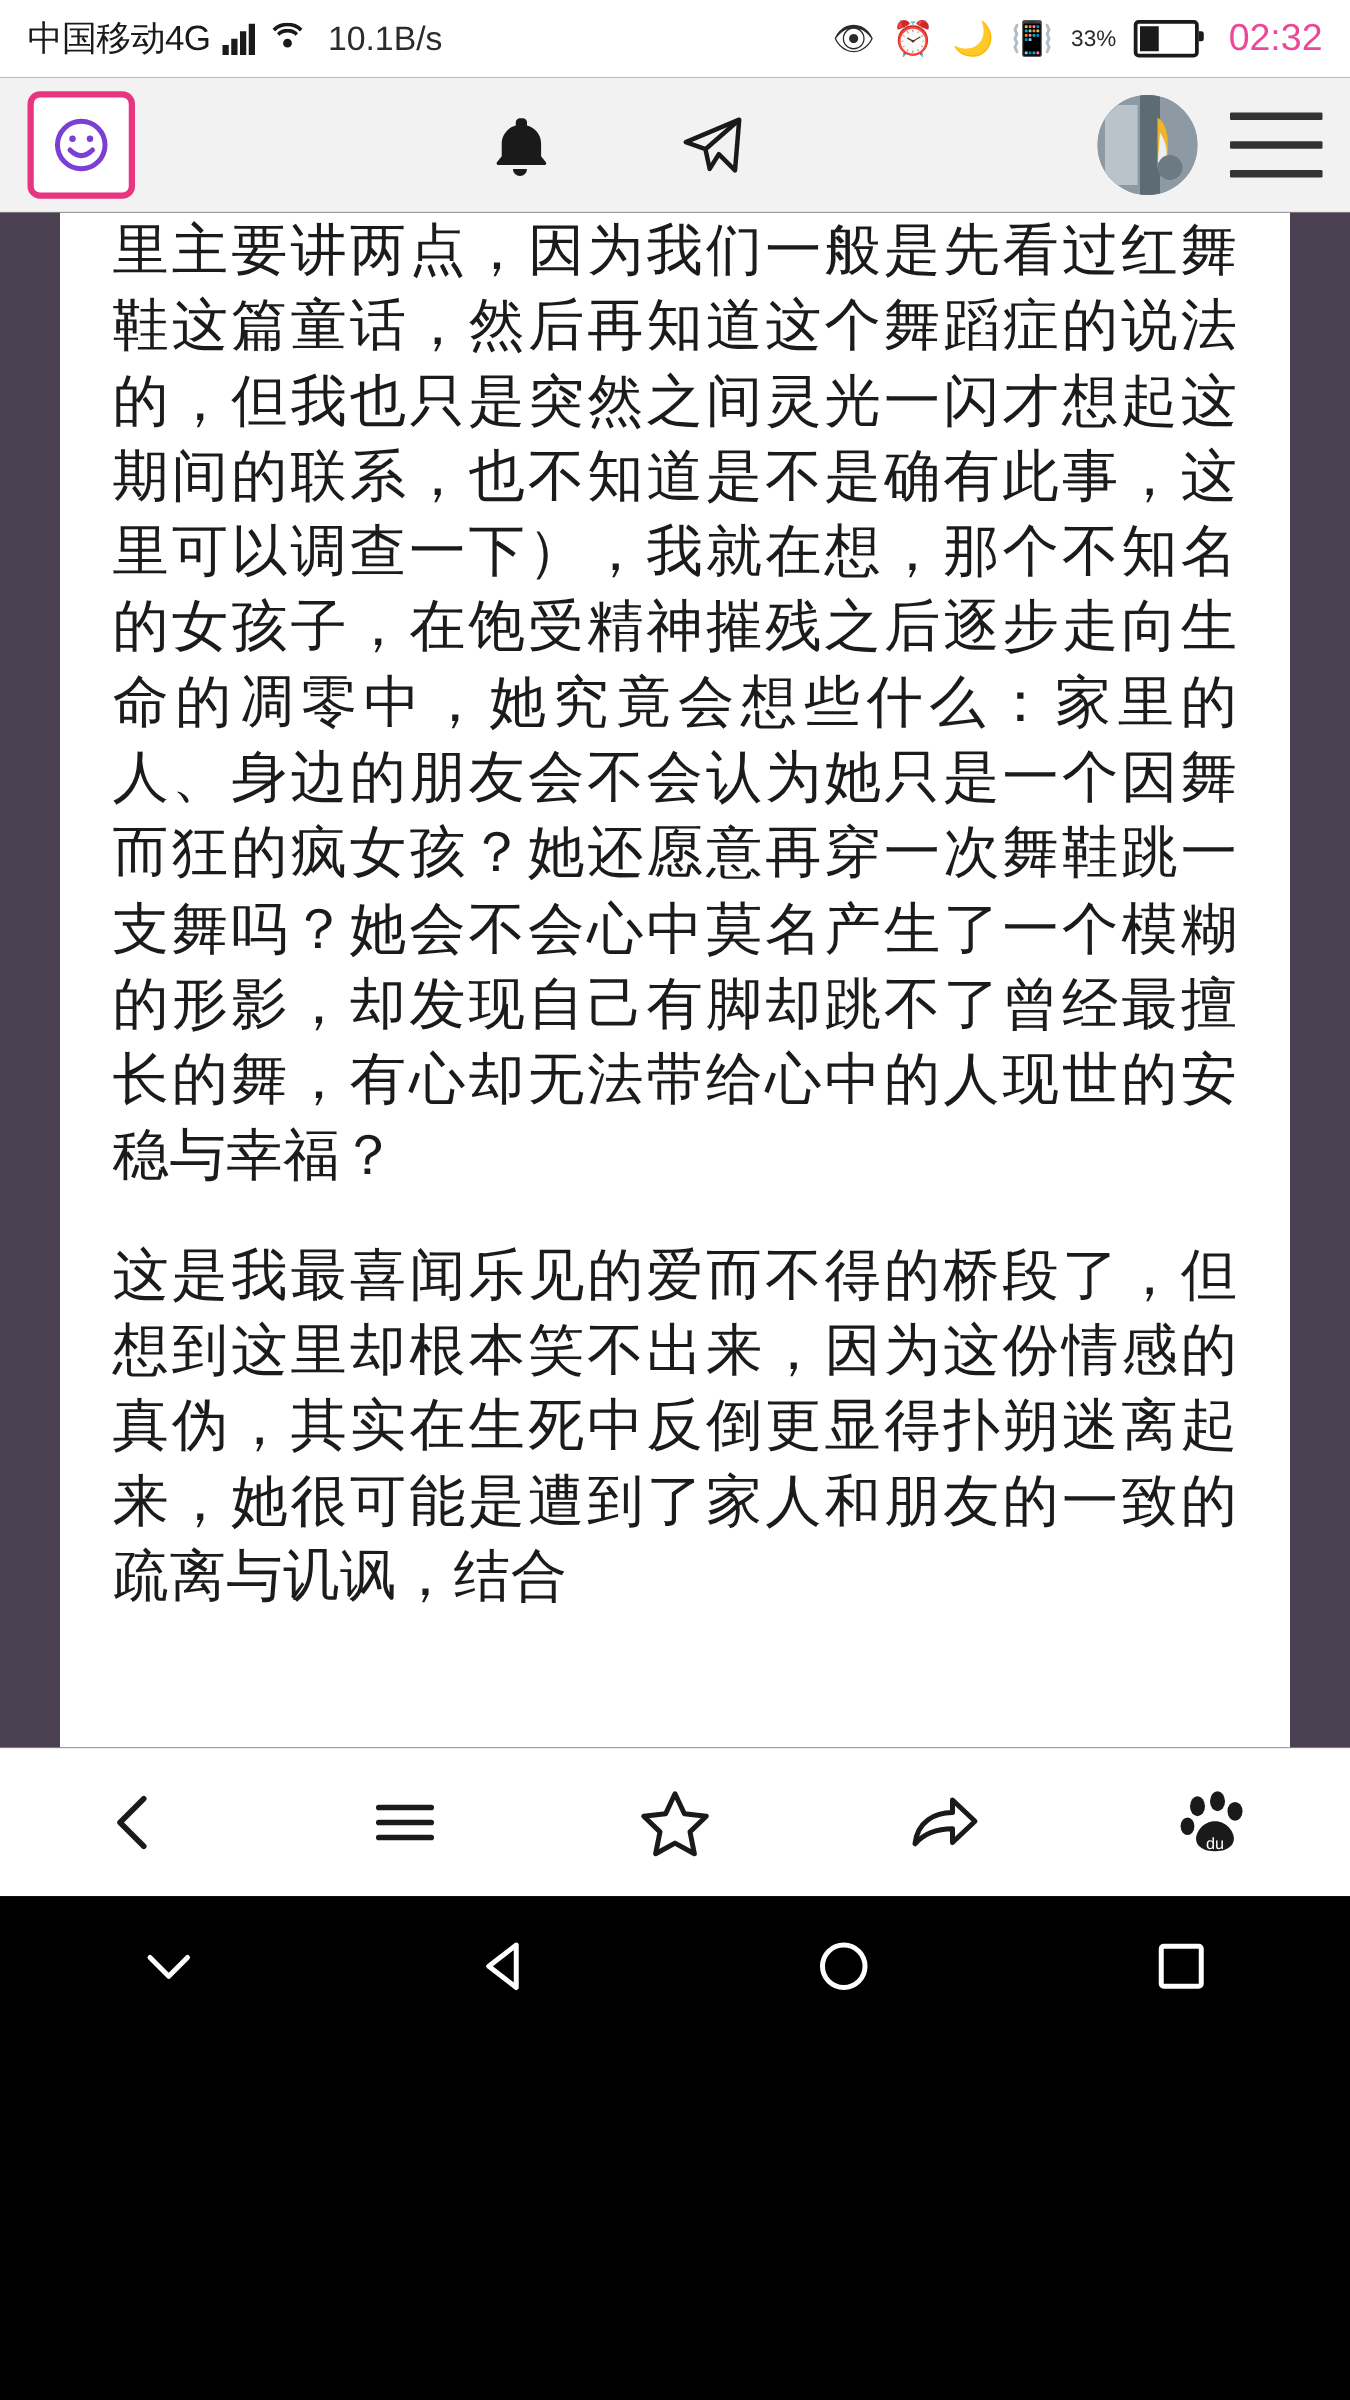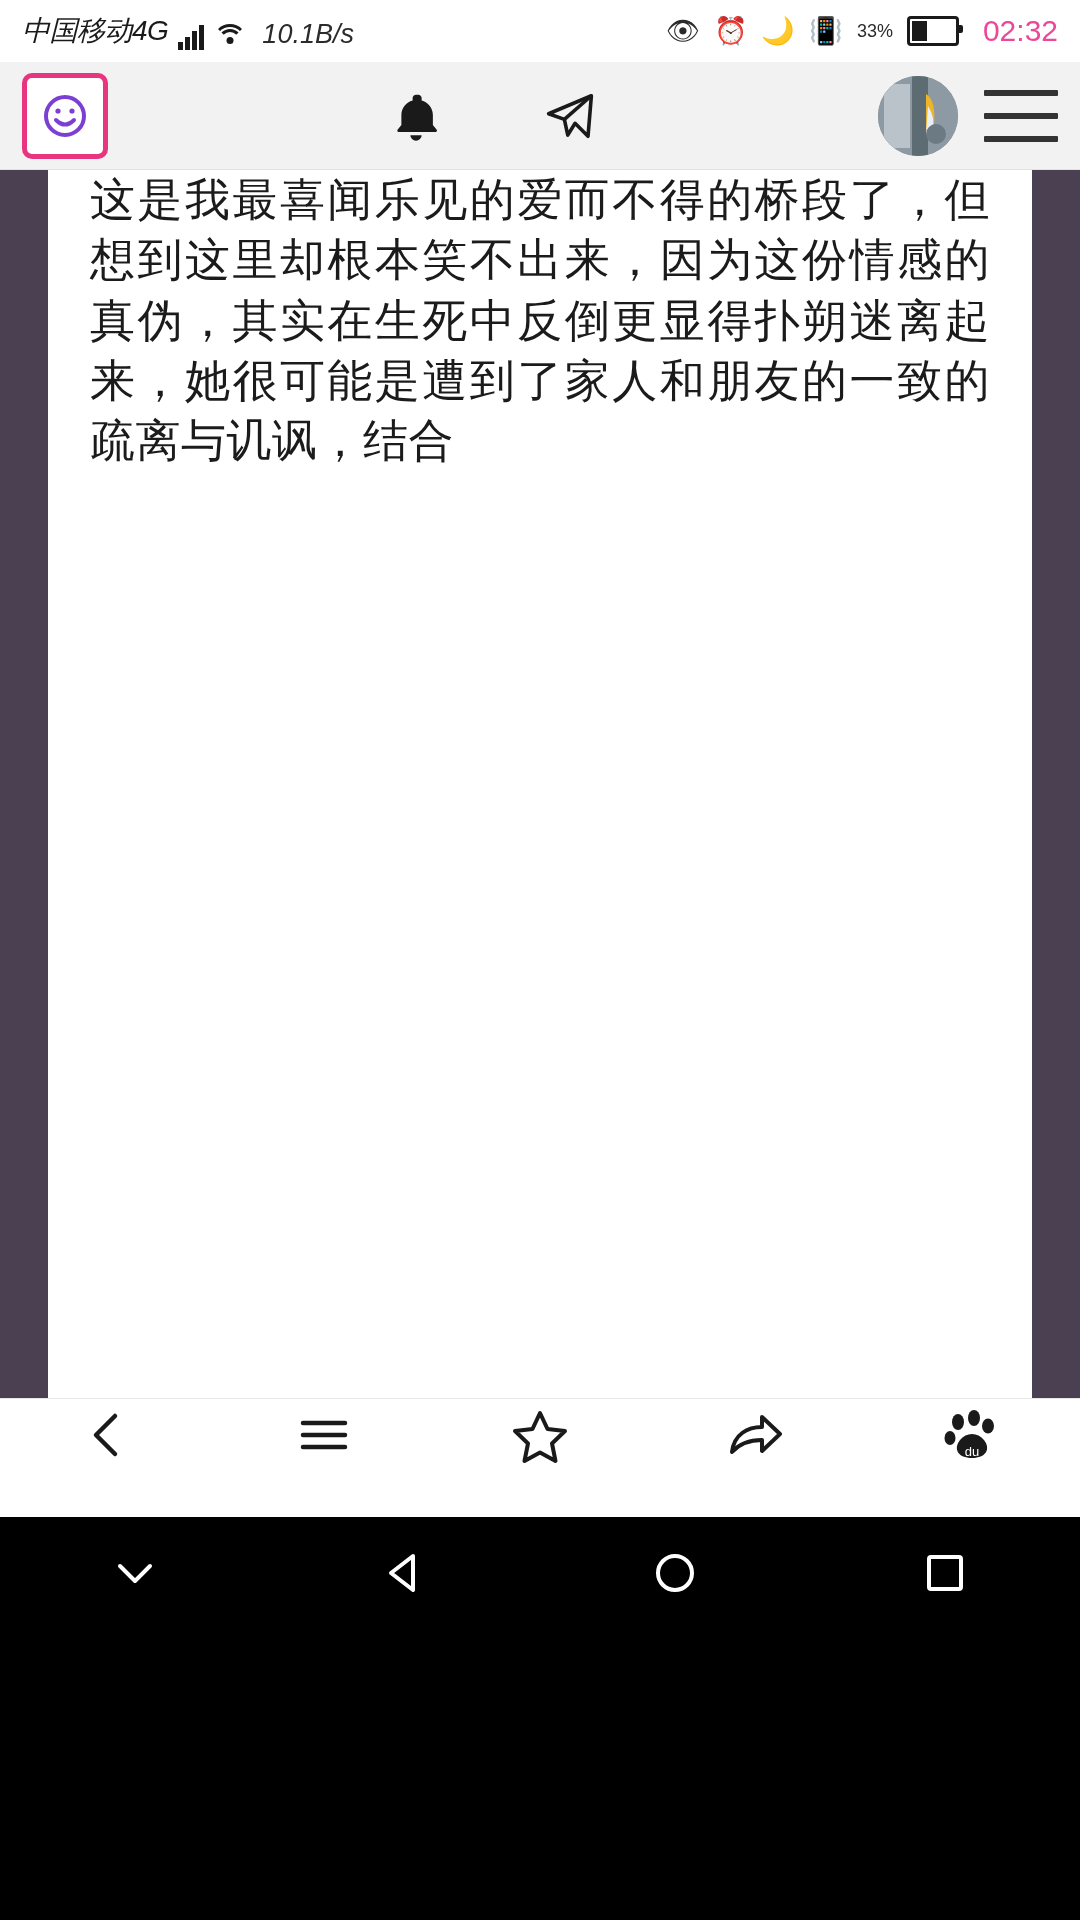--- a/index.html
+++ b/index.html
@@ -20,24 +20,23 @@
     height: 62px;
     background: #ffffff;
     display: flex;
     align-items: center;
     padding: 0 22px;
     box-sizing: border-box;
     color: #2b2b2b;
   }
   .status-left {
     display: flex;
-    align-items: flex-end;
+    align-items: center;
     gap: 10px;
     flex: 1;
-    font-style: italic;
   }
   .carrier {
     font-size: 28px;
     letter-spacing: -0.5px;
     color: #1a1a1a;
   }
   .signal-bars {
     display: inline-flex;
     align-items: flex-end;
     gap: 2px;
@@ -190,20 +189,21 @@
     background: #ffffff;
     display: flex;
     align-items: center;
     justify-content: space-around;
     border-top: 1px solid #e6e6e6;
   }
   .tb-item {
     width: 120px;
     height: 100px;
     display: flex;
+    align-items: center;
     justify-content: center;
     text-decoration: underline;
   }
   .tb-item svg { display: block; }
 
   
   .navbar {
     height: 112px;
     background: #000;
     display: flex;
@@ -282,20 +282,21 @@
   </div>
   <div class="menu-btn">
     <i></i>
       <i></i>
       <i></i>
   </div>
 </div>
 
 <div class="content-wrap">
   <div class="page">
+    <p class="para-clipped">里主要讲两点，因为我们一般是先看过红舞鞋这篇童话，然后再知道这个舞蹈症的说法的，但我也只是突然之间灵光一闪才想起这期间的联系，也不知道是不是确有此事，这里可以调查一下），我就在想，那个不知名的女孩子，在饱受精神摧残之后逐步走向生命的凋零中，她究竟会想些什么：家里的人、身边的朋友会不会认为她只是一个因舞而狂的疯女孩？她还愿意再穿一次舞鞋跳一支舞吗？她会不会心中莫名产生了一个模糊的形影，却发现自己有脚却跳不了曾经最擅长的舞，有心却无法带给心中的人现世的安稳与幸福？</p>
     <p class="para-bottom-clip">这是我最喜闻乐见的爱而不得的桥段了，但想到这里却根本笑不出来，因为这份情感的真伪，其实在生死中反倒更显得扑朔迷离起来，她很可能是遭到了家人和朋友的一致的疏离与讥讽，结合</p>
   </div>
 </div>
 
 <div class="toolbar">
   <div class="tb-item">
     <svg width="54" height="54" viewBox="0 0 54 54" aria-hidden="true">
       <path d="M34 8 15 27l19 19" fill="none" stroke="#1a1a1a" stroke-width="4.5" stroke-linecap="round" stroke-linejoin="round"></path>
     </svg>
   </div>

